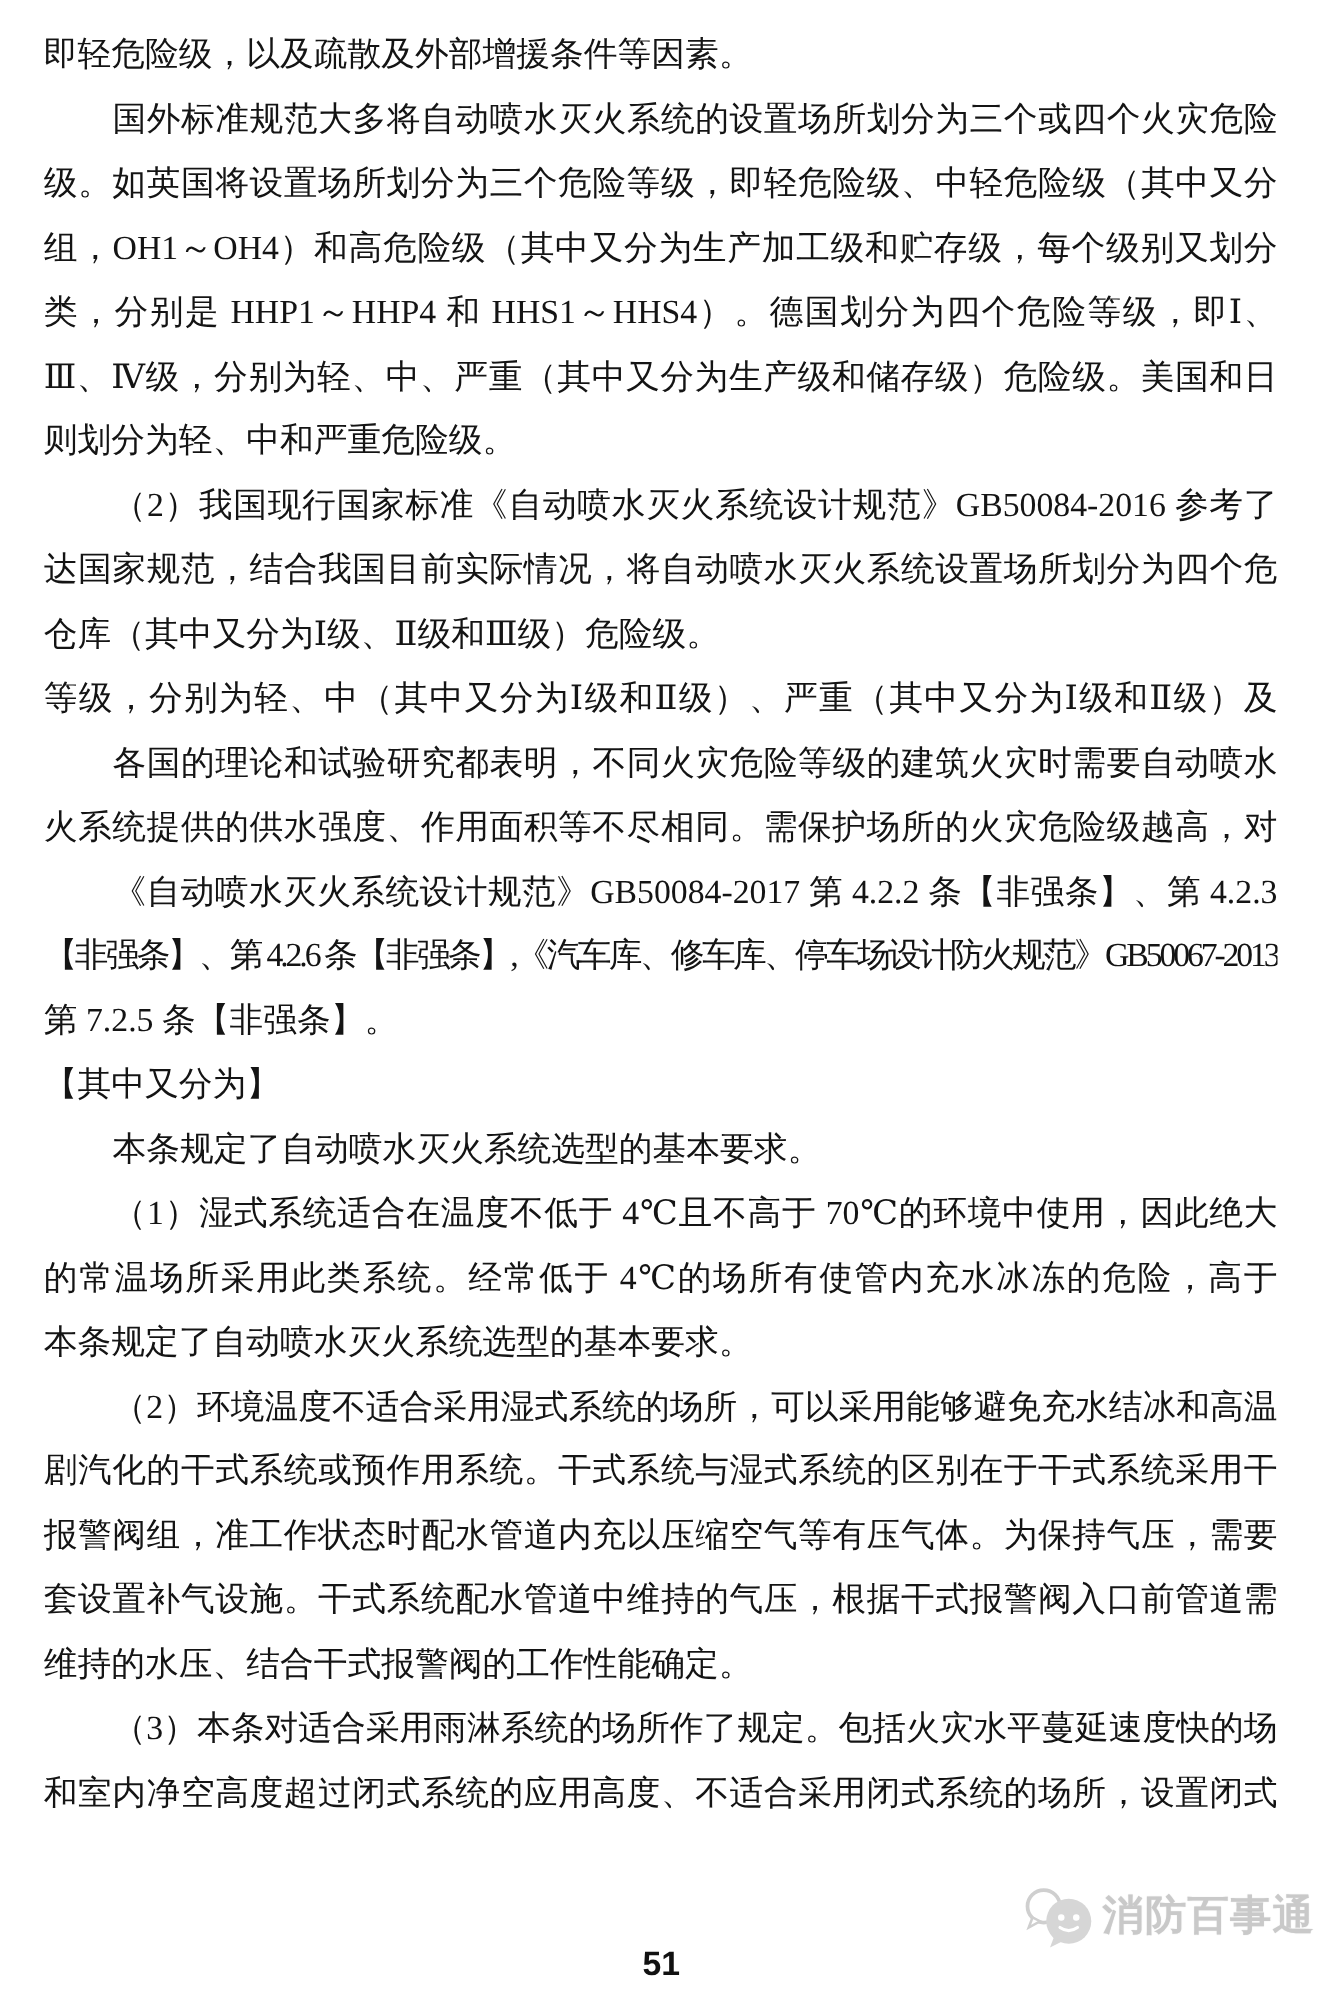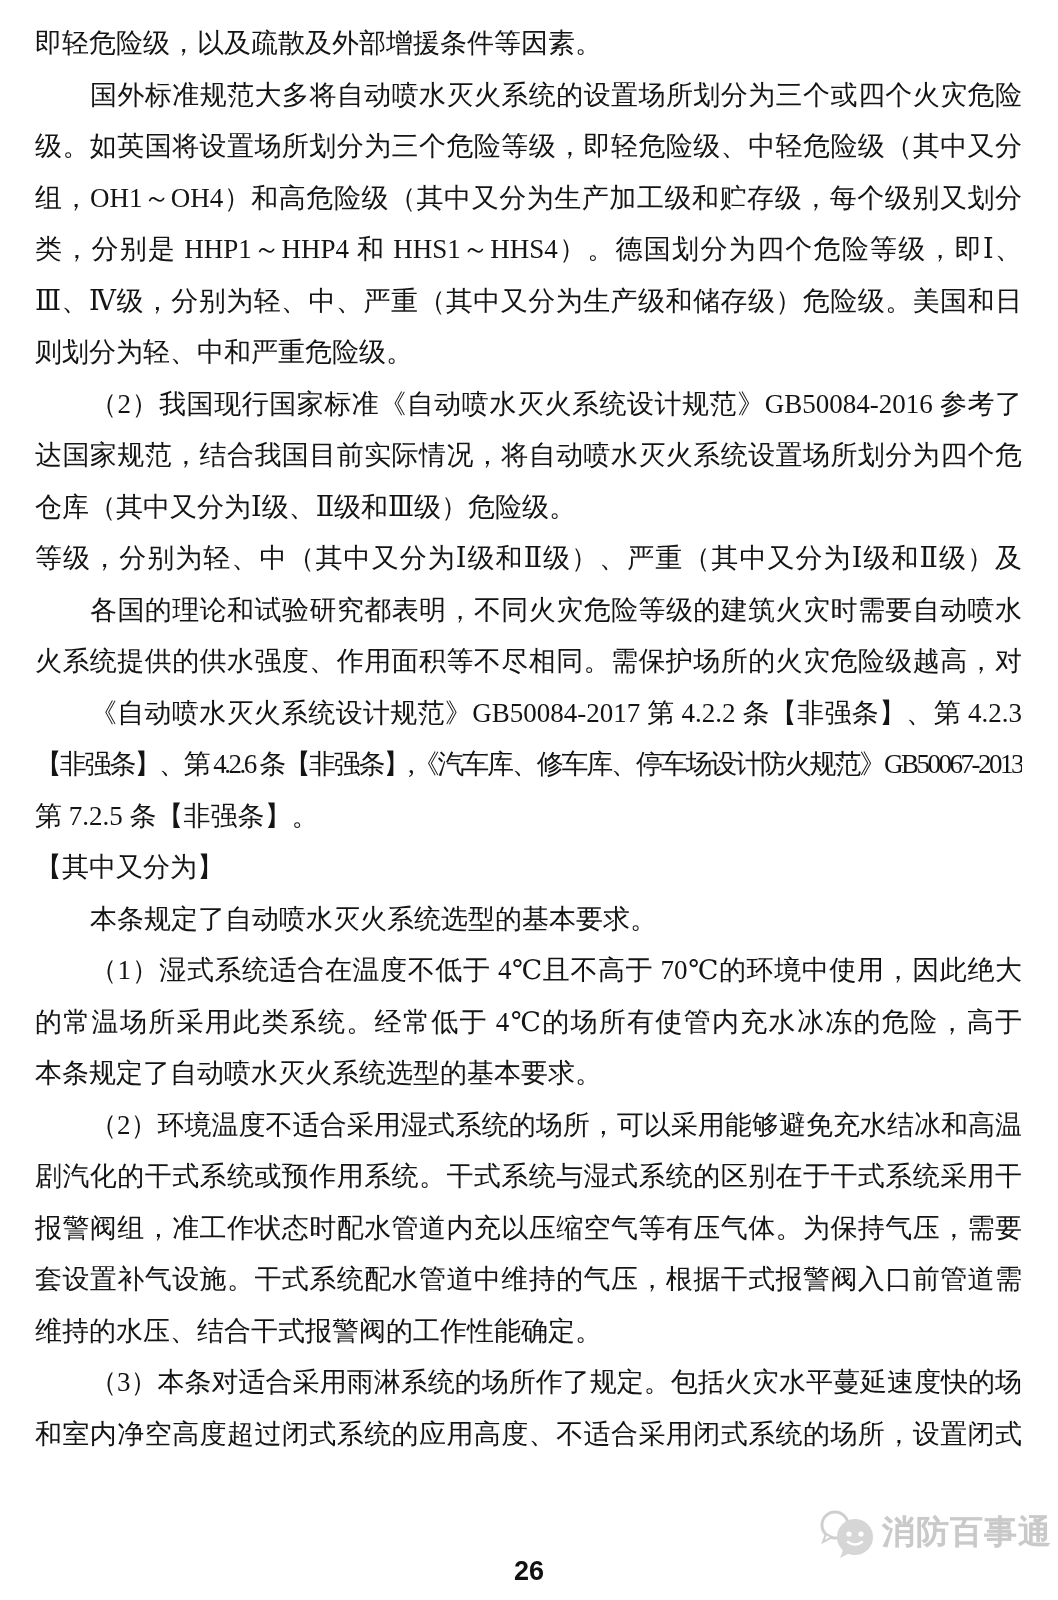--- a/index.html
+++ b/index.html
@@ -90,21 +90,21 @@
     <div class="line">本条规定了自动喷水灭火系统选型的基本要求。</div>
     <div class="line full indent">（2）环境温度不适合采用湿式系统的场所，可以采用能够避免充水结冰和高温加</div>
     <div class="line full">剧汽化的干式系统或预作用系统。干式系统与湿式系统的区别在于干式系统采用干式</div>
     <div class="line full">报警阀组，准工作状态时配水管道内充以压缩空气等有压气体。为保持气压，需要配</div>
     <div class="line full">套设置补气设施。干式系统配水管道中维持的气压，根据干式报警阀入口前管道需要</div>
     <div class="line">维持的水压、结合干式报警阀的工作性能确定。</div>
     <div class="line full indent">（3）本条对适合采用雨淋系统的场所作了规定。包括火灾水平蔓延速度快的场所</div>
     <div class="line full">和室内净空高度超过闭式系统的应用高度、不适合采用闭式系统的场所，设置闭式自</div>
   </div>
 
-  <div class="page-number">26</div>
+  <div class="page-number">51</div>
 
   <div class="watermark">
     <span style="display:inline-block; line-height:0;">
       <svg width="64" height="64" viewBox="0 0 64 64">
         <circle cx="19" cy="25" r="13" fill="none" stroke="#cfcfcf" stroke-width="3"></circle>
         <path d="M10 34 L7 42 L16 37 Z" fill="#ffffff" stroke="#cfcfcf" stroke-width="2"></path>
         <circle cx="39" cy="37" r="18" fill="#d6d6d6"></circle>
         <path d="M27 50 L24 58 L34 53 Z" fill="#d6d6d6"></path>
         <circle cx="33" cy="34" r="2.6" fill="#ffffff"></circle>
         <circle cx="45" cy="34" r="2.6" fill="#ffffff"></circle>

